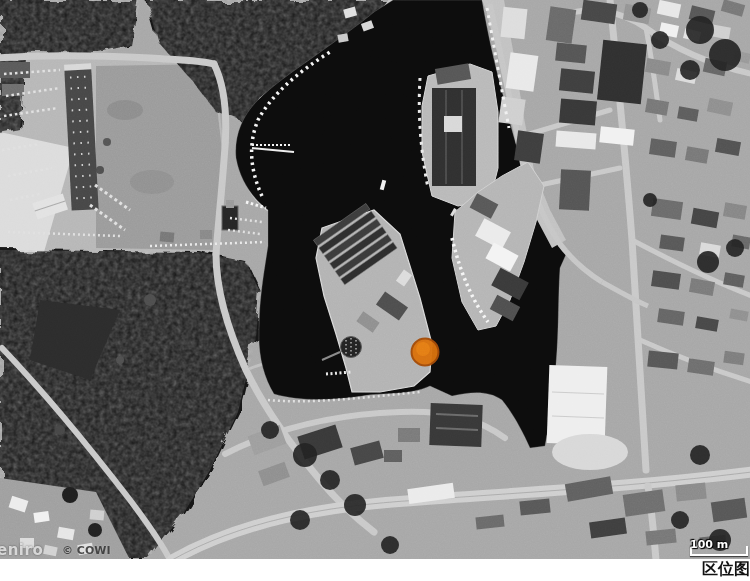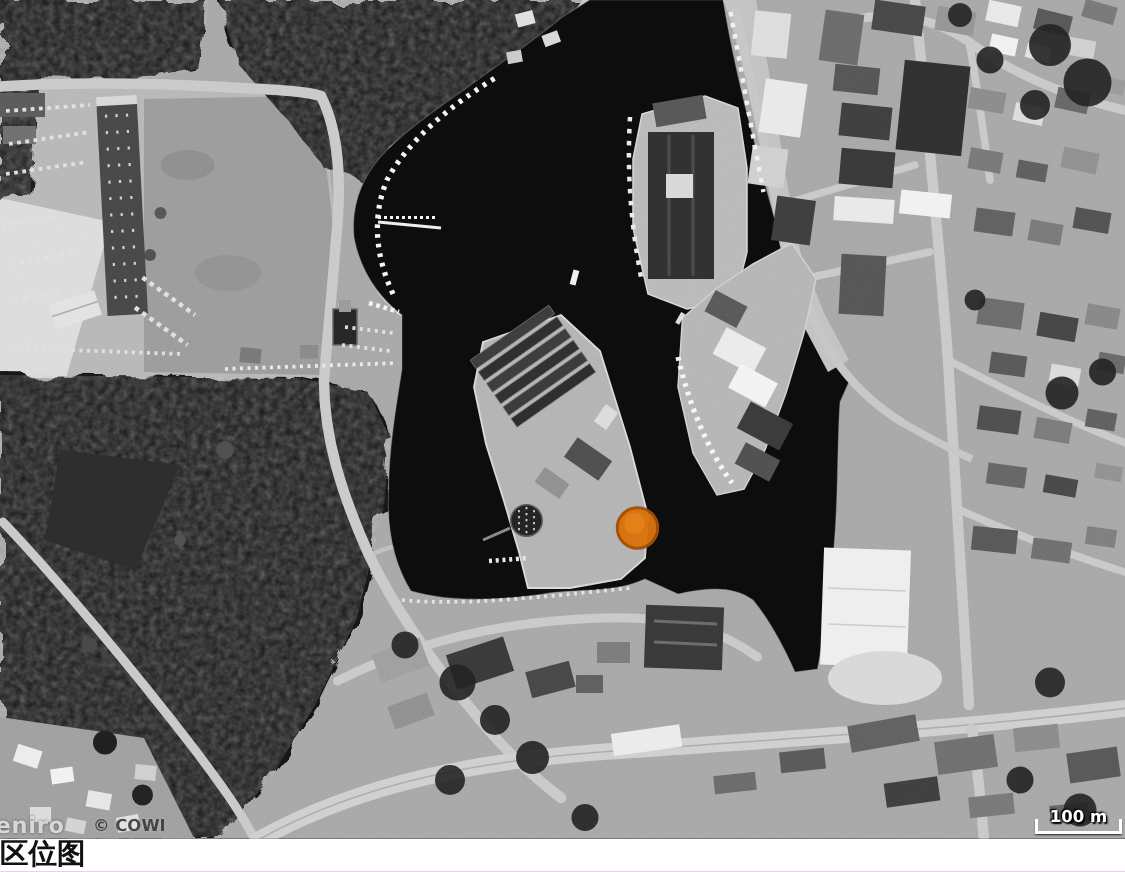--- a/index.html
+++ b/index.html
@@ -1,16 +1,16 @@
 <!DOCTYPE html>
 <html><head>
 <meta charset="utf-8">
 <style>
   html,body{margin:0;padding:0;background:#ffffff;}
-  .figure{width:750px;height:581px;font-family:"DejaVu Sans","Liberation Sans",sans-serif;background:#d946ef;}
+  .figure{width:750px;height:581px;font-family:"DejaVu Sans","Liberation Sans",sans-serif;background:#4d7c0f;border-radius:29px;}
   .map{position:relative;width:750px;height:559px;overflow:hidden;background:#0c0c0c;}
   .map svg{display:block;}
   .watermark-brand{
     position:absolute;left:-3px;bottom:0px;
     font-size:15px;font-weight:bold;letter-spacing:.5px;
     color:rgba(225,225,225,.92);text-shadow:0 0 2px rgba(0,0,0,.5);
     user-select:none;
   }
   .watermark-copy{
     position:absolute;left:62px;bottom:2px;
@@ -18,27 +18,27 @@
     text-shadow:0 0 2px rgba(255,255,255,.35);
     user-select:none;
   }
   .scalebar{position:absolute;right:2px;bottom:3px;width:58px;height:15px;}
   .scalebar .bar{
     position:absolute;left:0;right:0;bottom:0;height:8px;
     border-left:2px solid #fff;border-right:2px solid #fff;border-bottom:2px solid #fff;
     box-shadow:0 1px 1px rgba(0,0,0,.6);
   }
   .scalebar .label{
-    position:absolute;left:0;right:0;top:-3px;text-align:center;
+    position:absolute;left:0;right:0;top:-3px;
     font-size:11px;font-weight:bold;color:#fff;
     text-shadow:1px 1px 1px #000,-1px -1px 1px #000,0 0 2px #000;
   }
   .caption{
-    width:750px;height:22px;line-height:20px;text-align:left;
-    font-size:19px;font-weight:bold;color:#111;background:#fff;
+    width:750px;height:22px;line-height:20px;text-align:right;
+    font-size:16px;font-weight:bold;color:#111;background:#fff;
   }
 </style>
 </head>
 <body>
 
 <div class="figure">
   <div class="map">
     <svg width="750" height="559" viewBox="0 0 750 559">
       <defs>
         <filter id="blob" x="-20%" y="-20%" width="140%" height="140%">

